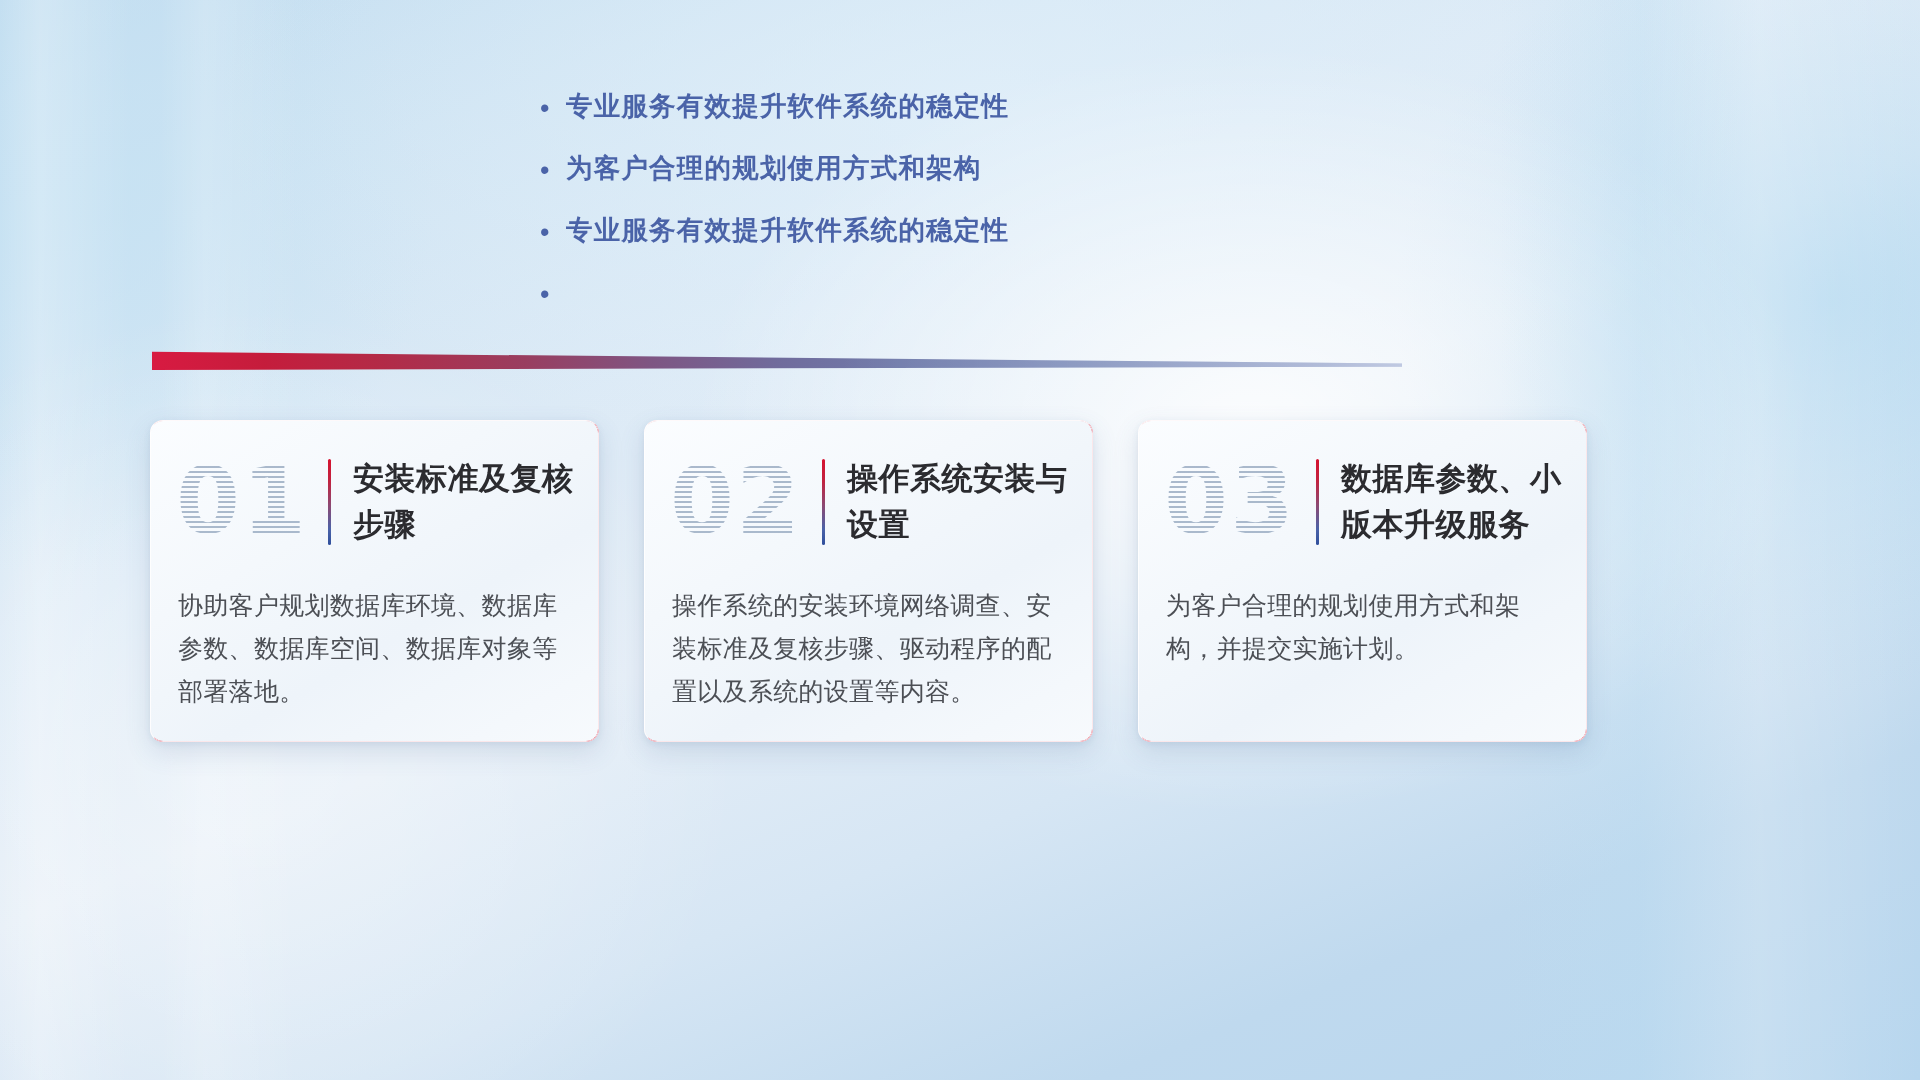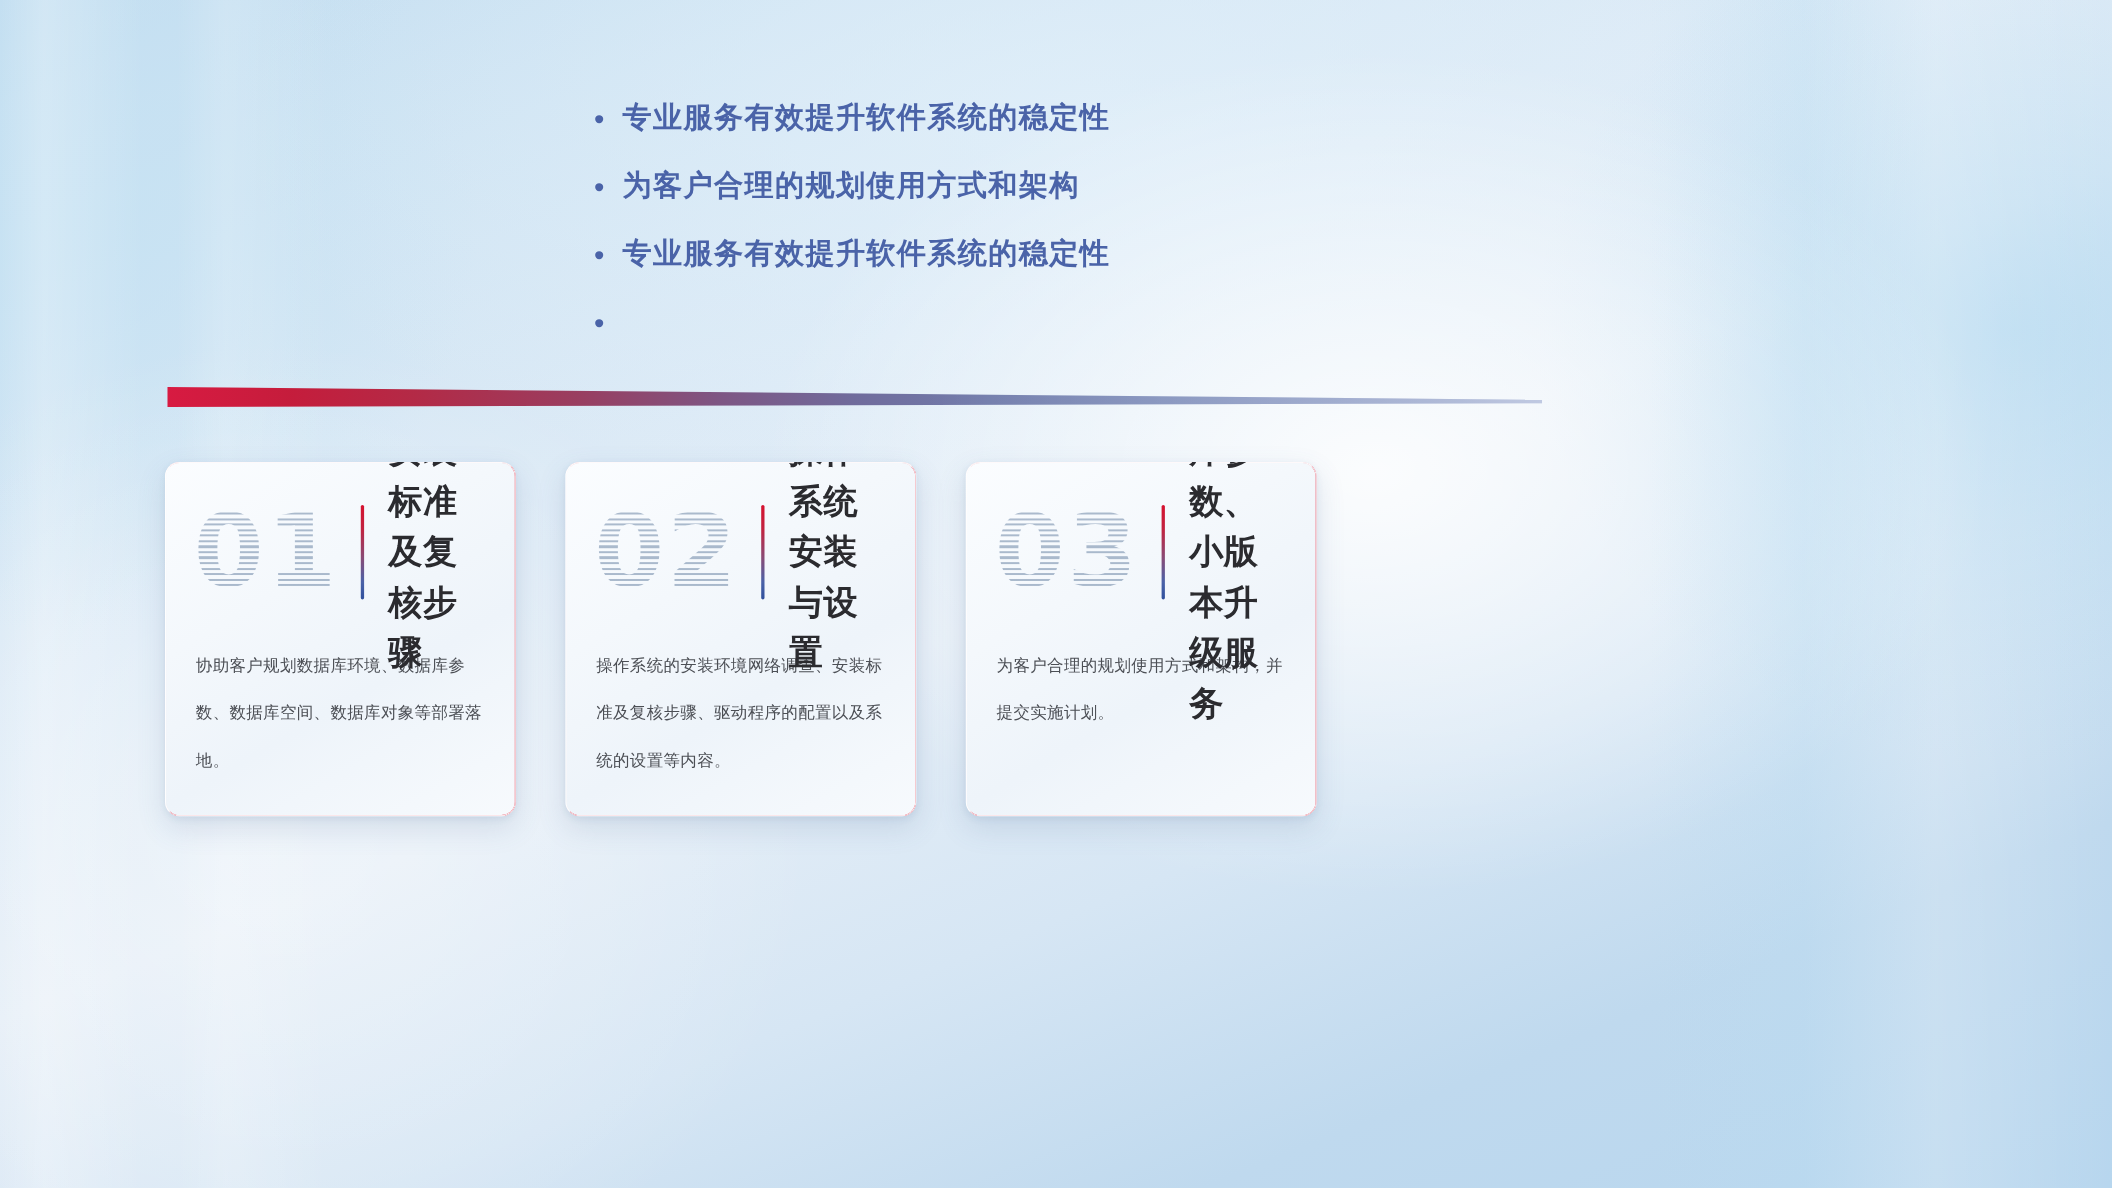--- a/index.html
+++ b/index.html
@@ -86,21 +86,21 @@
     -webkit-clip-path:polygon(0 24%, 100% 73%, 100% 86%, 0 100%);
     clip-path:polygon(0 24%, 100% 73%, 100% 86%, 0 100%);
   }
   
   .cards{
     position:absolute;left:150px;top:420px;width:1470px;height:330px;
     display:flex;gap:45px;z-index:4;
   }
   .card{
     position:relative;
-    width:319px;height:322px;
+    width:449px;height:322px;
     border-radius:13px;
     background:linear-gradient(150deg,#fbfdff 0%,#f4f8fc 35%,#eef4fa 62%,#f7fafd 100%);
     box-shadow:0 10px 26px rgba(72,106,150,.16), 0 2px 6px rgba(72,106,150,.10);
     overflow:hidden;
   }
   
   .card-edge{
     position:absolute;inset:0;border-radius:13px;pointer-events:none;
     border:1.6px solid transparent;
     border-right-color:#d6122f;
@@ -146,21 +146,21 @@
   }
   .card-title{
     flex:1 1 auto;
     font-size:31px;line-height:46px;
     font-weight:700;
     color:#2b2b2f;
     letter-spacing:.5px;
   }
   .card-body{
     padding:14px 30px 0 28px;
-    font-size:15px;line-height:43px;
+    font-size:25px;line-height:43px;
     color:#4c4f55;
     letter-spacing:.3px;
     font-weight:400;
   }
 </style>
 </head>
 <body>
 
 <div id="stage">
 

